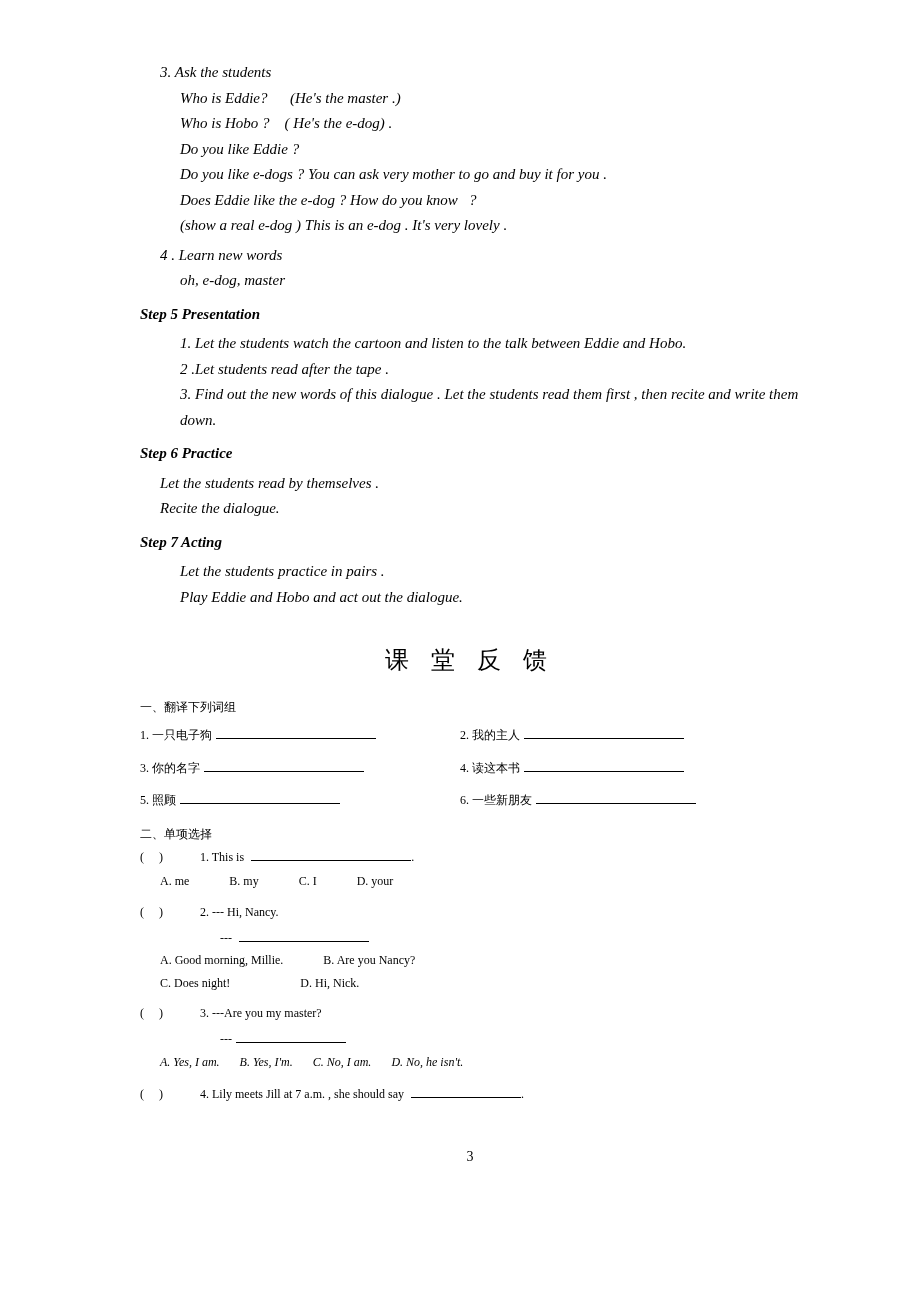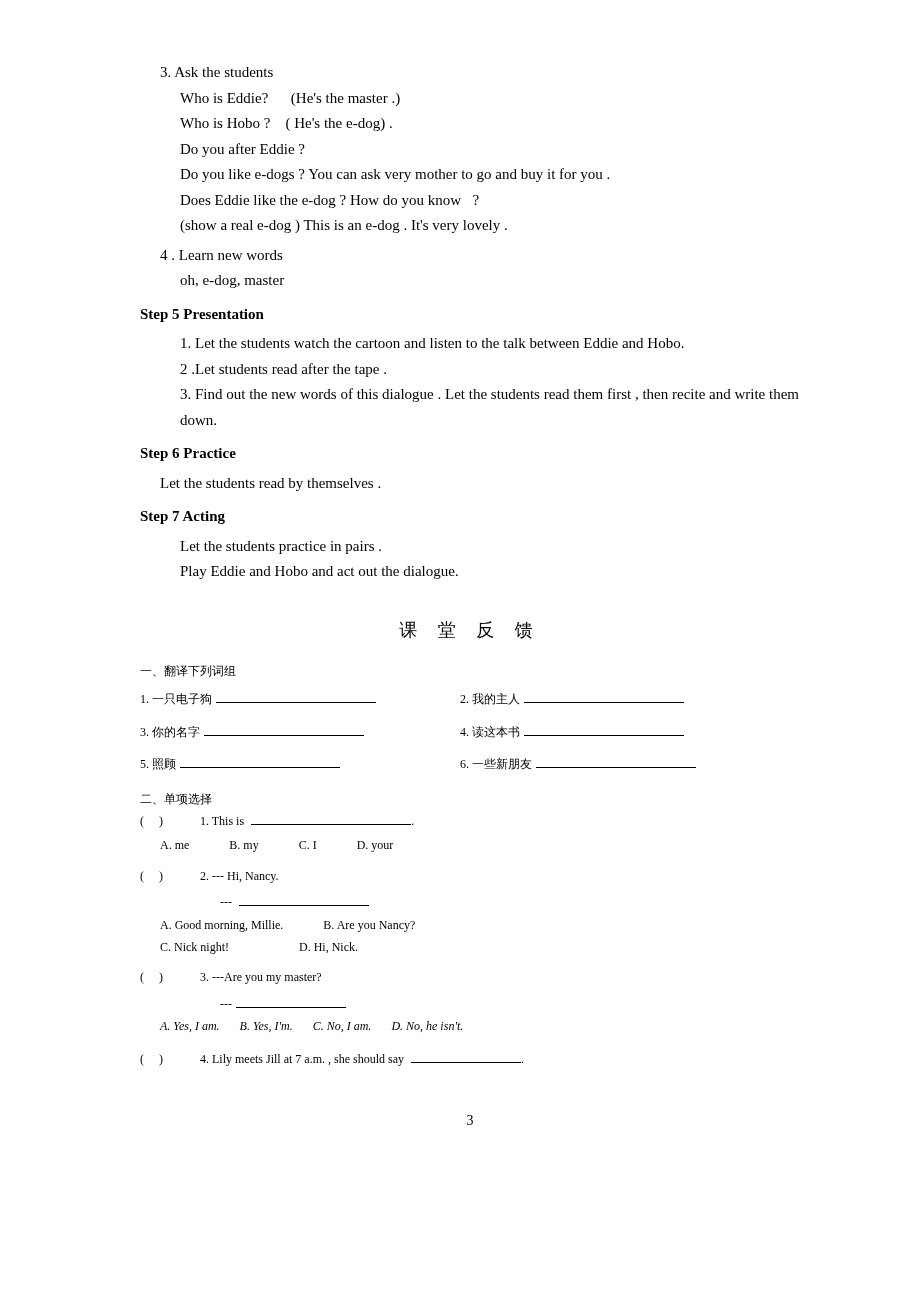--- a/index.html
+++ b/index.html
@@ -16,39 +16,40 @@
       min-height: 1300px;
       padding: 60px 120px 60px 140px;
     }
     .content {
       max-width: 680px;
       margin: 0 auto;
       line-height: 1.7;
     }
     .section {
       margin-bottom: 4px;
+      font-style: italic;
     }
     .indent1 {
       padding-left: 20px;
     }
     .indent2 {
       padding-left: 40px;
     }
     .step-heading {
       font-weight: bold;
       margin-top: 8px;
       margin-bottom: 4px;
     }
     .divider-section {
       margin-top: 30px;
       margin-bottom: 16px;
       text-align: center;
     }
     .divider-title {
-      font-size: 18px;
+      font-size: 24px;
       letter-spacing: 8px;
       font-family: "SimSun", serif;
       text-align: right;
     }
     .feedback-section {
       font-family: "SimSun", "STSong", serif;
       font-size: 12px;
     }
     .feedback-section .section-label {
       font-family: "SimSun", serif;
@@ -114,41 +115,42 @@
   </style>
 </head>
 <body>
 
 <div class="content">
 
   <div class="section">
     <div class="indent1">3. Ask the students</div>
     <div class="indent2">Who is Eddie?&nbsp;&nbsp;&nbsp;&nbsp;&nbsp;&nbsp;(He's the master .)</div>
     <div class="indent2">Who is Hobo ?&nbsp;&nbsp;&nbsp;&nbsp;( He's the e-dog) .</div>
-    <div class="indent2">Do you after Eddie ?</div>
+    <div class="indent2">Do you like Eddie ?</div>
     <div class="indent2">Do you like e-dogs ? You can ask very mother to go and buy it for you .</div>
     <div class="indent2">Does Eddie like the e-dog ? How do you know &nbsp; ?</div>
     <div class="indent2">(show a real e-dog ) This is an e-dog . It's very lovely .</div>
   </div>
 
   <div class="section">
     <div class="indent1">4 . Learn new words</div>
     <div class="indent2">oh, e-dog, master</div>
   </div>
 
   <div class="section">
     <div class="step-heading">Step 5 Presentation</div>
     <div class="indent2">1. Let the students watch the cartoon and listen to the talk between Eddie and Hobo.</div>
     <div class="indent2">2 .Let students read after the tape .</div>
     <div class="indent2">3. Find out the new words of this dialogue . Let the students read them first , then recite and write them down.</div>
   </div>
 
   <div class="section">
     <div class="step-heading">Step 6 Practice</div>
     <div class="indent1">Let the students read by themselves .</div>
+    <div class="indent1">Recite the dialogue.</div>
   </div>
 
   <div class="section">
     <div class="step-heading">Step 7 Acting</div>
     <div class="indent2">Let the students practice in pairs .</div>
     <div class="indent2">Play Eddie and Hobo and act out the dialogue.</div>
   </div>
 
   <div class="divider-section">
     <span class="divider-title">课 堂 反 馈</span>
@@ -218,21 +220,21 @@
       <div class="mc-answer-line">
         <span>---</span>
         <span class="mc-answer-underline"></span>
       </div>
       <div style="padding-left:20px;">
         <div style="display:flex; gap:40px; margin-bottom:2px;">
           <span>A. Good morning, Millie.</span>
           <span>B. Are you Nancy?</span>
         </div>
         <div style="display:flex; gap:40px;">
-          <span>C. Nick night!</span>
+          <span>C. Does night!</span>
           <span style="padding-left:30px;">D. Hi, Nick.</span>
         </div>
       </div>
     </div>
 
     <div class="mc-block">
       <div class="mc-row">
         <span class="mc-paren">( &nbsp;&nbsp;&nbsp; )</span>
         <span>3. ---Are you my master?</span>
       </div>

